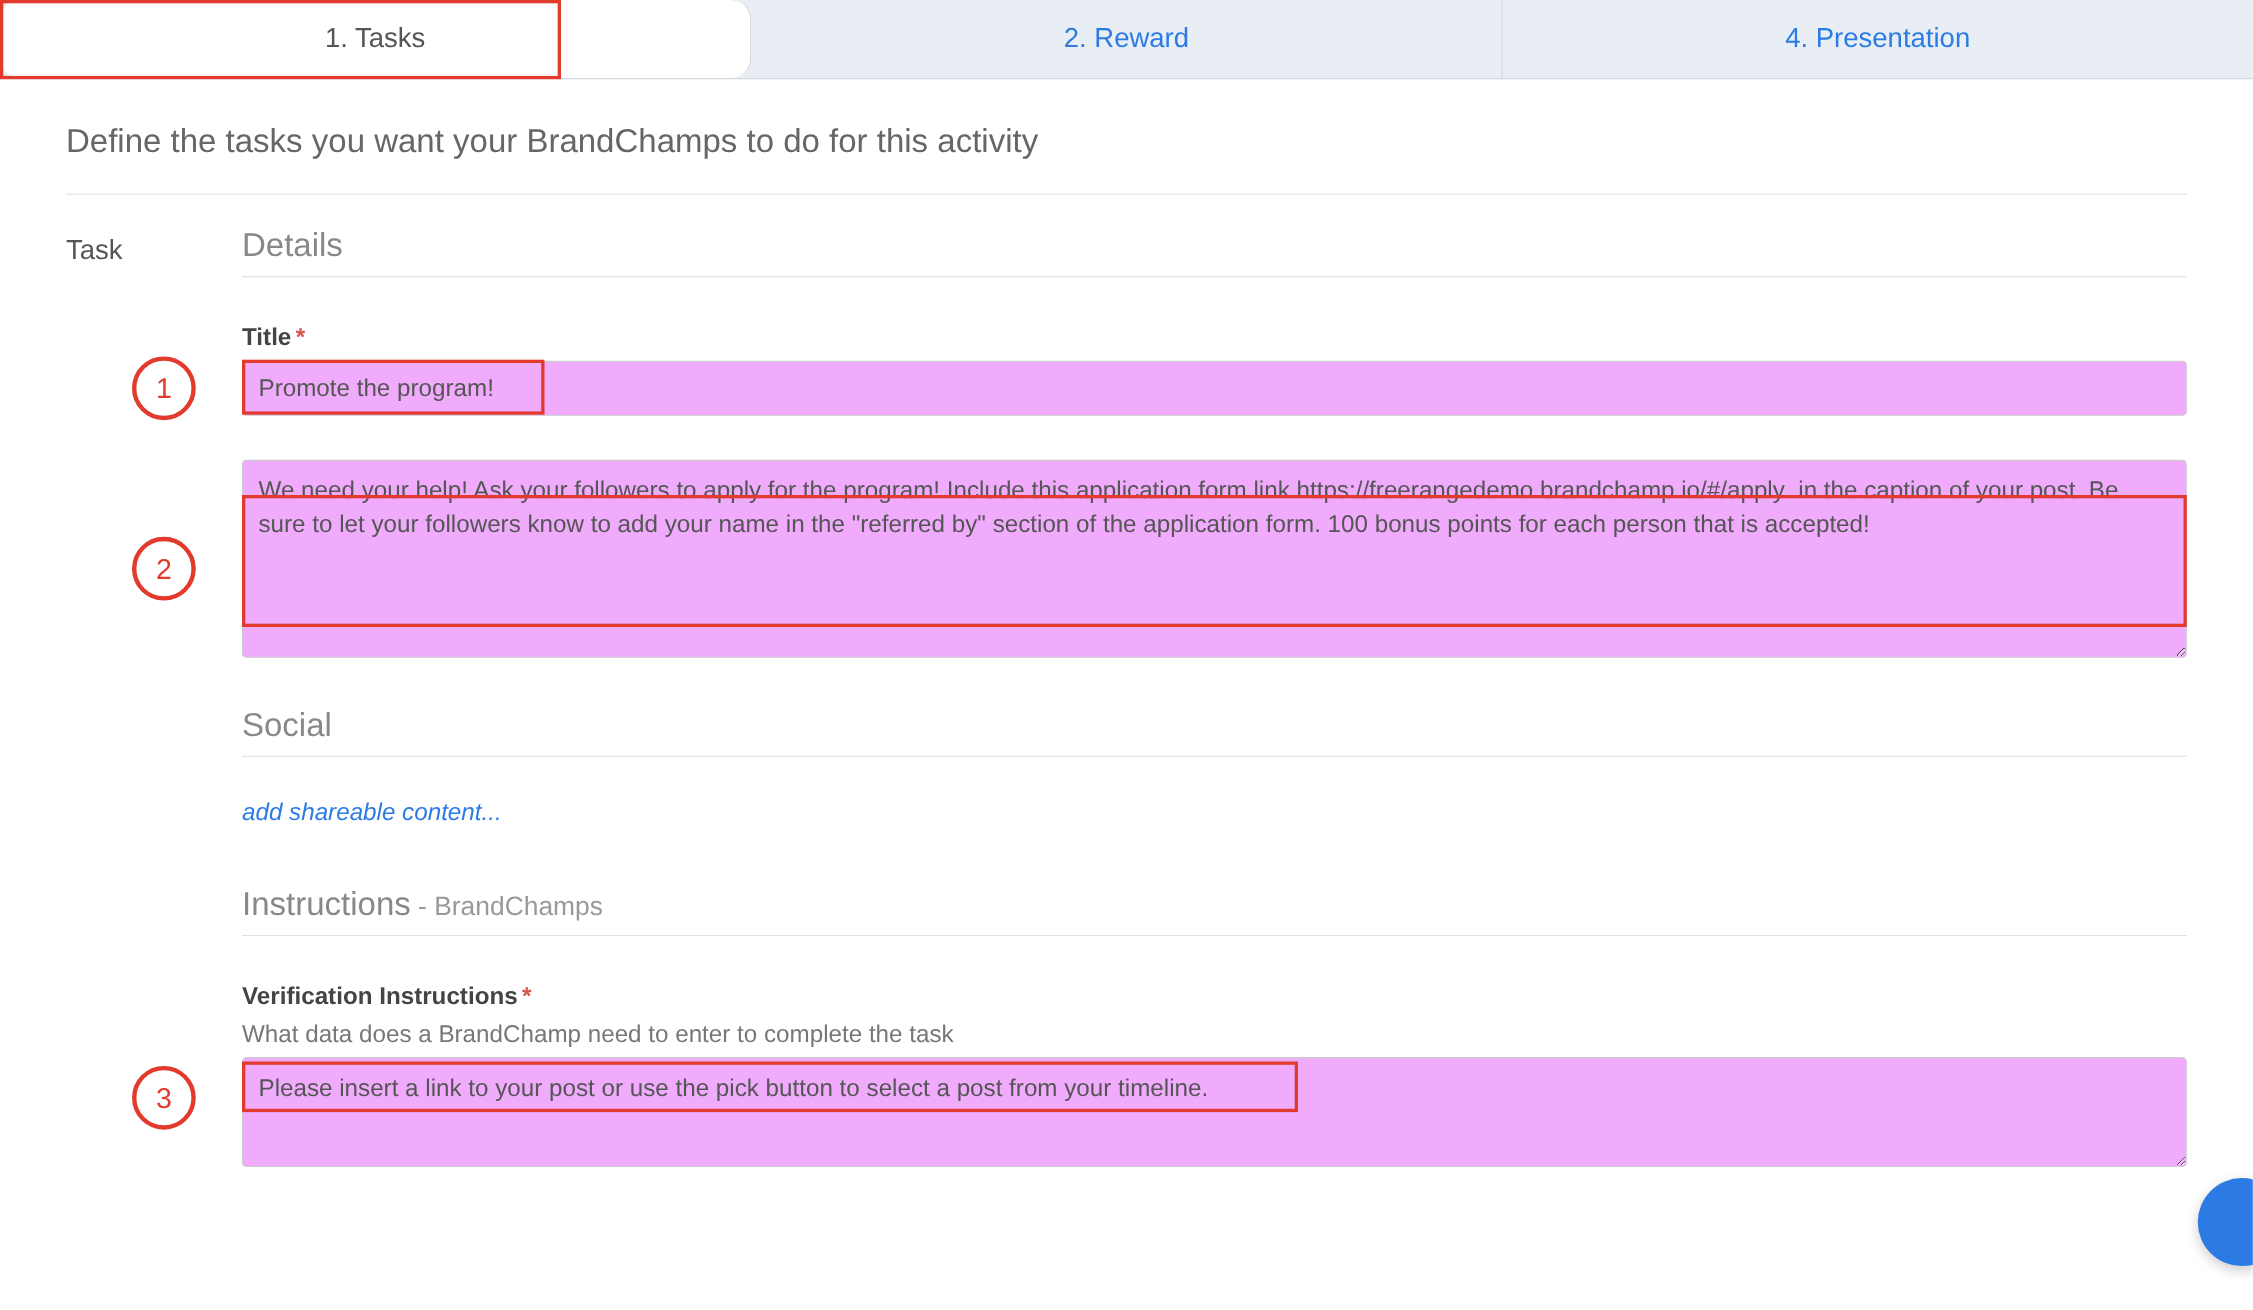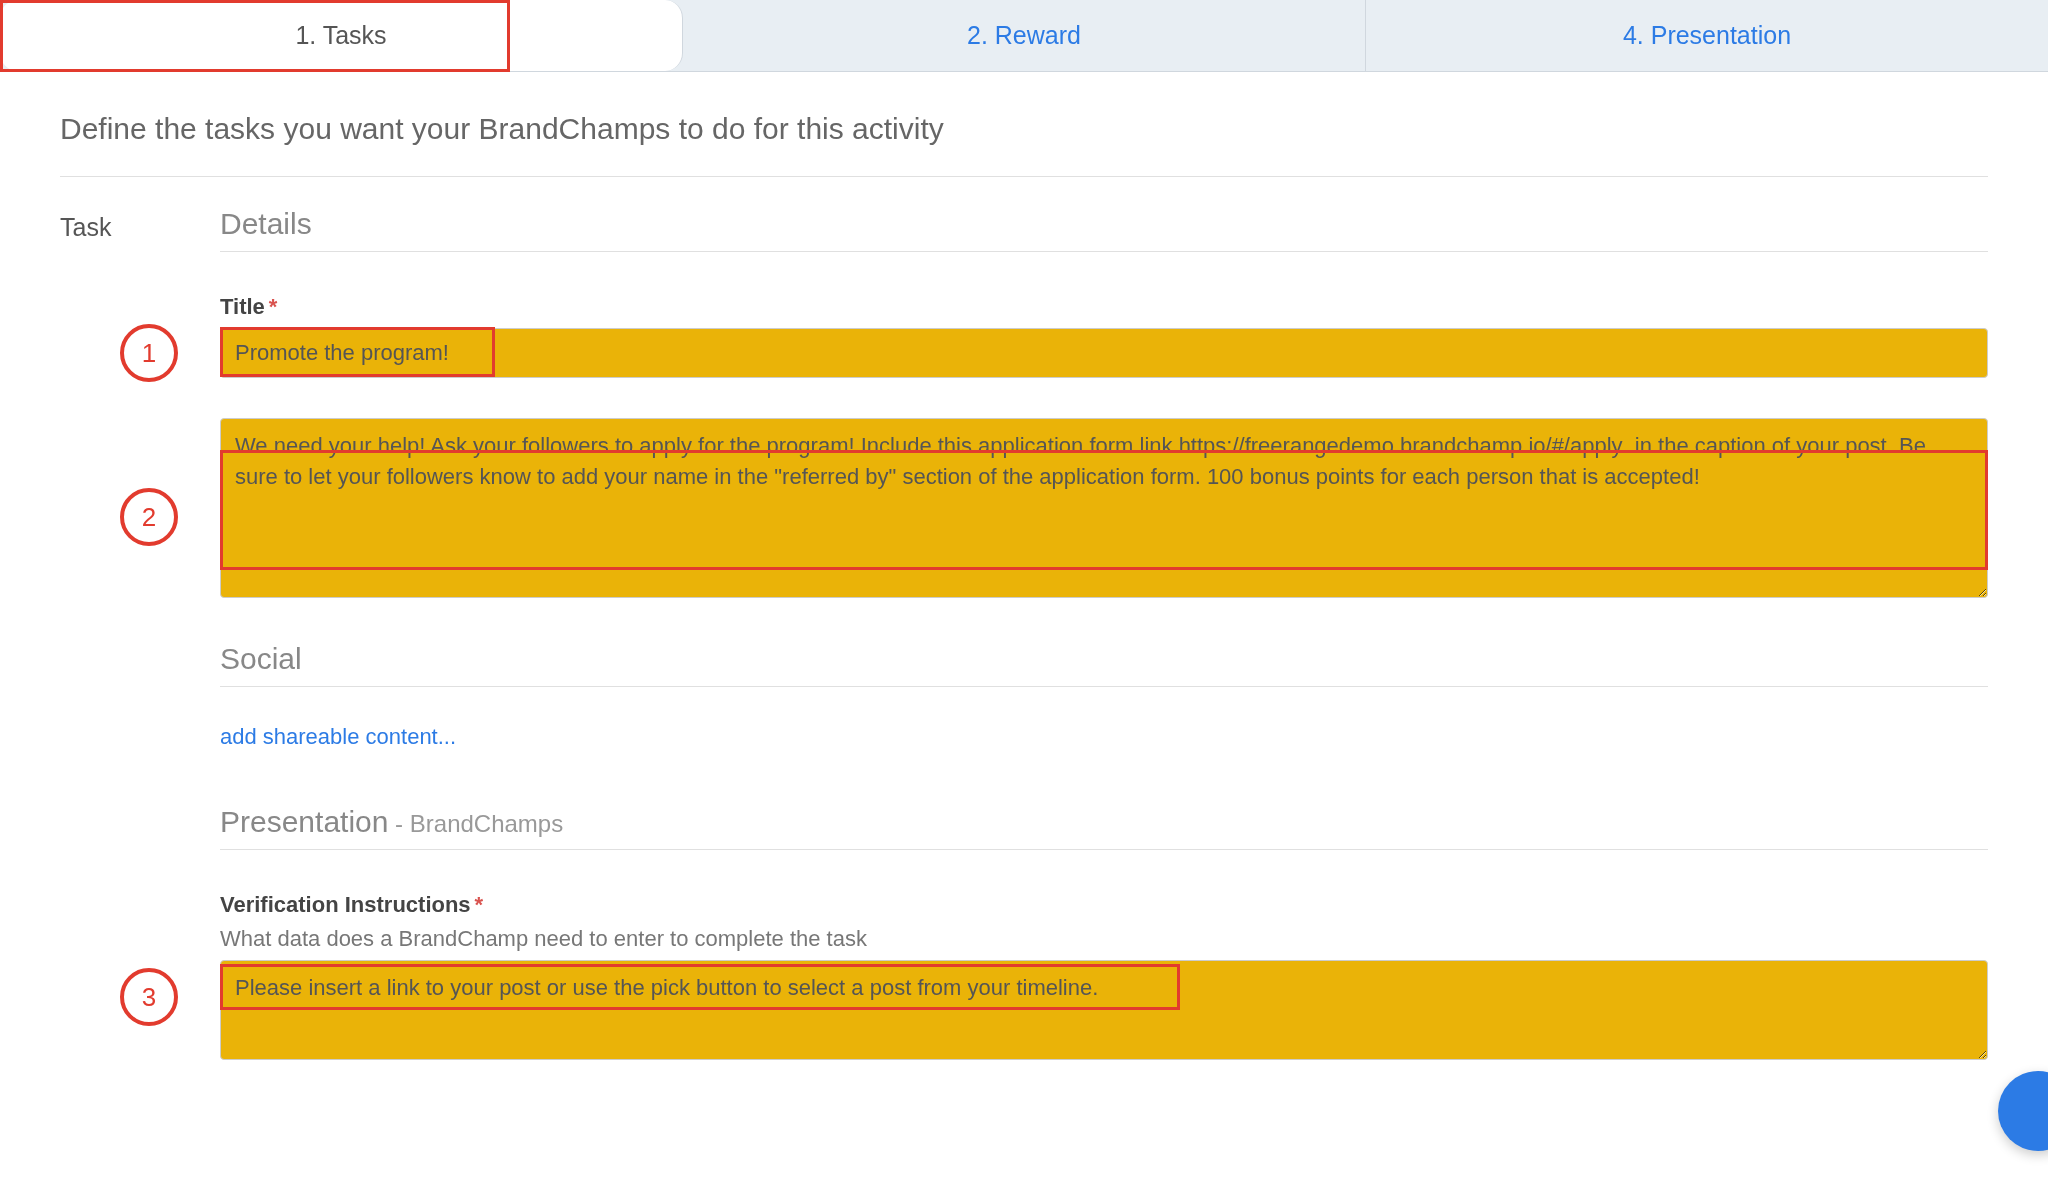--- a/index.html
+++ b/index.html
@@ -83,21 +83,21 @@
     margin-bottom: 8px;
   }
   input.text-input, textarea.text-area {
     width: 100%;
     border: 1px solid #ccc;
     border-radius: 4px;
     font-size: 22px;
     color: #555;
     padding: 12px 14px;
     font-family: inherit;
-    background: #eab308;
+    background: #f0abfc;
   }
   textarea.text-area {
     resize: vertical;
     line-height: 1.4;
   }
   .field-block { margin-bottom: 40px; position: relative; }
   .link-action {
     color: #2c7be5;
     font-size: 22px;
     cursor: pointer;
@@ -164,26 +164,26 @@
         <div class="highlight-box" style="left:0; top:33px; width:275px; height:50px;"></div>
       </div>
 
       <div class="field-block">
         <div class="callout-circle" style="top:70px;">2</div>
         <textarea class="text-area" style="height: 180px;">We need your help! Ask your followers to apply for the program! Include this application form link https://freerangedemo.brandchamp.io/#/apply  in the caption of your post. Be sure to let your followers know to add your name in the "referred by" section of the application form. 100 bonus points for each person that is accepted!</textarea>
         <div class="highlight-box" style="left:0; top:32px; width:100%; height:120px;"></div>
       </div>
 
       <div class="section-title">Social</div>
-      <div class="field-block" style="margin-bottom:55px;">
+      <div class="field-block" style="margin-bottom:55px;font-style:italic;">
         <span class="link-action">add shareable content...</span>
       </div>
 
       <div class="section-title">
-        <span>Presentation</span><span class="sub"> - BrandChamps</span>
+        <span>Instructions</span><span class="sub"> - BrandChamps</span>
       </div>
 
       <div class="field-block">
         <div class="callout-circle" style="top:76px;">3</div>
         <div class="field-label">
           <span>Verification Instructions</span><span class="req">*</span>
         </div>
         <div class="helper">What data does a BrandChamp need to enter to complete the task</div>
         <textarea class="text-area" style="height: 100px;">Please insert a link to your post or use the pick button to select a post from your timeline.</textarea>
         <div class="highlight-box" style="left:0; top:72px; width:960px; height:46px;"></div>

